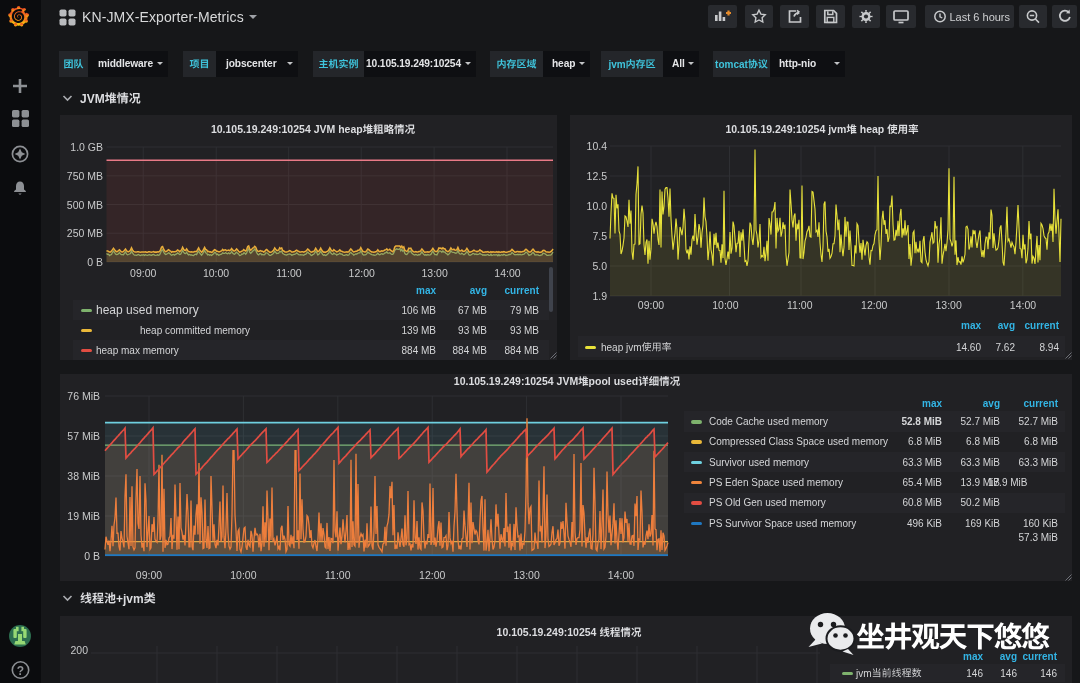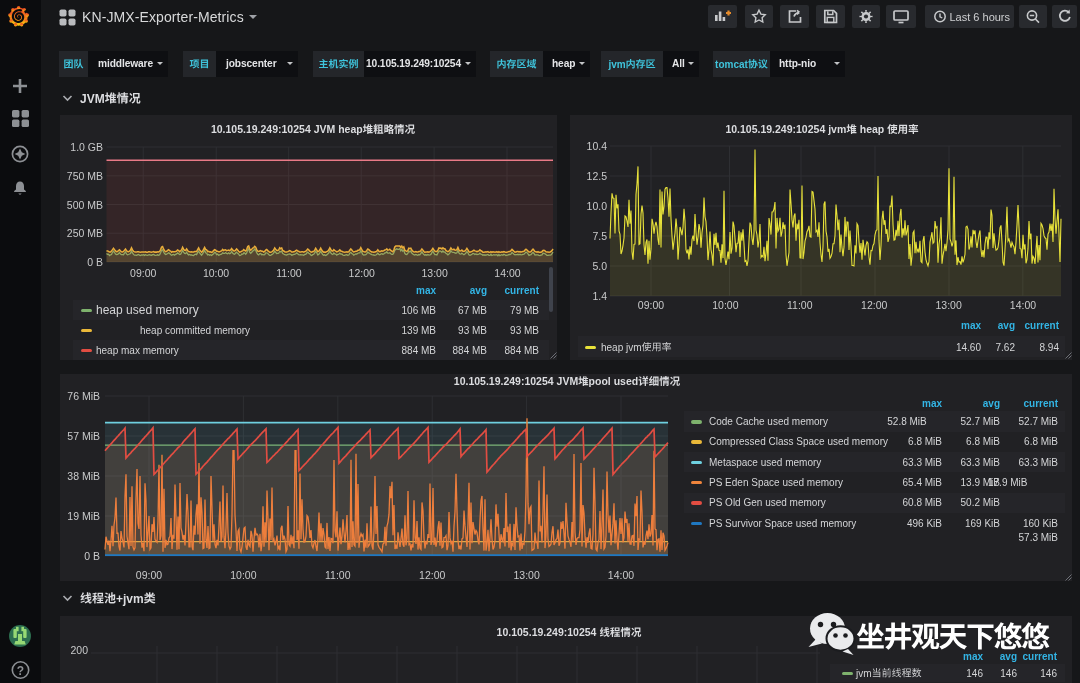--- a/index.html
+++ b/index.html
@@ -212,21 +212,21 @@
 <div style="position:absolute;left:43px;top:141px;width:60px;height:12px;line-height:12px;font-size:10.5px;color:#c9cacb;text-align:right;">1.0 GB</div>
 <div style="position:absolute;left:43px;top:169.75px;width:60px;height:12px;line-height:12px;font-size:10.5px;color:#c9cacb;text-align:right;">750 MB</div>
 <div style="position:absolute;left:43px;top:198.5px;width:60px;height:12px;line-height:12px;font-size:10.5px;color:#c9cacb;text-align:right;">500 MB</div>
 <div style="position:absolute;left:43px;top:227.25px;width:60px;height:12px;line-height:12px;font-size:10.5px;color:#c9cacb;text-align:right;">250 MB</div>
 <div style="position:absolute;left:43px;top:256px;width:60px;height:12px;line-height:12px;font-size:10.5px;color:#c9cacb;text-align:right;">0 B</div>
 <div style="position:absolute;left:547px;top:140px;width:60px;height:12px;line-height:12px;font-size:10.5px;color:#c9cacb;text-align:right;">10.4</div>
 <div style="position:absolute;left:547px;top:170px;width:60px;height:12px;line-height:12px;font-size:10.5px;color:#c9cacb;text-align:right;">12.5</div>
 <div style="position:absolute;left:547px;top:200px;width:60px;height:12px;line-height:12px;font-size:10.5px;color:#c9cacb;text-align:right;">10.0</div>
 <div style="position:absolute;left:547px;top:230px;width:60px;height:12px;line-height:12px;font-size:10.5px;color:#c9cacb;text-align:right;">7.5</div>
 <div style="position:absolute;left:547px;top:260px;width:60px;height:12px;line-height:12px;font-size:10.5px;color:#c9cacb;text-align:right;">5.0</div>
-<div style="position:absolute;left:547px;top:290px;width:60px;height:12px;line-height:12px;font-size:10.5px;color:#c9cacb;text-align:right;">1.4</div>
+<div style="position:absolute;left:547px;top:290px;width:60px;height:12px;line-height:12px;font-size:10.5px;color:#c9cacb;text-align:right;">1.9</div>
 <div style="position:absolute;left:40px;top:390px;width:60px;height:12px;line-height:12px;font-size:10.5px;color:#c9cacb;text-align:right;">76 MiB</div>
 <div style="position:absolute;left:40px;top:430px;width:60px;height:12px;line-height:12px;font-size:10.5px;color:#c9cacb;text-align:right;">57 MiB</div>
 <div style="position:absolute;left:40px;top:470px;width:60px;height:12px;line-height:12px;font-size:10.5px;color:#c9cacb;text-align:right;">38 MiB</div>
 <div style="position:absolute;left:40px;top:510px;width:60px;height:12px;line-height:12px;font-size:10.5px;color:#c9cacb;text-align:right;">19 MiB</div>
 <div style="position:absolute;left:40px;top:550px;width:60px;height:12px;line-height:12px;font-size:10.5px;color:#c9cacb;text-align:right;">0 B</div>
 <div style="position:absolute;left:28px;top:644px;width:60px;height:12px;line-height:12px;font-size:10.5px;color:#c9cacb;text-align:right;">200</div>
 <div style="position:absolute;left:118.19999999999999px;top:266.5px;width:50px;height:12px;line-height:12px;font-size:10.5px;color:#c9cacb;text-align:center;">09:00</div>
 <div style="position:absolute;left:626.0px;top:298.5px;width:50px;height:12px;line-height:12px;font-size:10.5px;color:#c9cacb;text-align:center;">09:00</div>
 <div style="position:absolute;left:124.0px;top:568.5px;width:50px;height:12px;line-height:12px;font-size:10.5px;color:#c9cacb;text-align:center;">09:00</div>
 <div style="position:absolute;left:191.04999999999998px;top:266.5px;width:50px;height:12px;line-height:12px;font-size:10.5px;color:#c9cacb;text-align:center;">10:00</div>
@@ -272,31 +272,31 @@
 <div style="position:absolute;left:585px;top:345.5px;width:11px;height:3.5px;border-radius:2px;background:#e8e23a;"></div>
 <div style="position:absolute;left:911px;top:340.5px;width:70px;height:13px;line-height:13px;font-size:10px;font-weight:400;color:#d4d5d7;text-align:right;">14.60</div>
 <div style="position:absolute;left:945px;top:340.5px;width:70px;height:13px;line-height:13px;font-size:10px;font-weight:400;color:#d4d5d7;text-align:right;">7.62</div>
 <div style="position:absolute;left:989px;top:340.5px;width:70px;height:13px;line-height:13px;font-size:10px;font-weight:400;color:#d4d5d7;text-align:right;">8.94</div>
 <div style="position:absolute;left:872px;top:396.5px;width:70px;height:13px;line-height:13px;font-size:10px;font-weight:700;color:#33b5e5;text-align:right;">max</div>
 <div style="position:absolute;left:930px;top:396.5px;width:70px;height:13px;line-height:13px;font-size:10px;font-weight:700;color:#33b5e5;text-align:right;">avg</div>
 <div style="position:absolute;left:988px;top:396.5px;width:70px;height:13px;line-height:13px;font-size:10px;font-weight:700;color:#33b5e5;text-align:right;">current</div>
 <div style="position:absolute;left:684px;top:411.4px;width:381px;height:20.3px;background:#252529;"></div>
 <div style="position:absolute;left:691px;top:420.0px;width:11px;height:3.5px;border-radius:2px;background:#7EB26D;"></div>
 <div style="position:absolute;left:709px;top:415.0px;height:13px;line-height:13px;font-size:10px;color:#d4d5d7;white-space:nowrap;">Code Cache used memory</div>
-<div style="position:absolute;left:872px;top:415.0px;width:70px;height:13px;line-height:13px;font-size:10px;font-weight:400;color:#d4d5d7;text-align:center;">52.8 MiB</div>
+<div style="position:absolute;left:872px;top:415.0px;width:70px;height:13px;line-height:13px;font-size:10px;font-weight:700;color:#d4d5d7;text-align:right;">52.8 MiB</div>
 <div style="position:absolute;left:930px;top:415.0px;width:70px;height:13px;line-height:13px;font-size:10px;font-weight:400;color:#d4d5d7;text-align:right;">52.7 MiB</div>
 <div style="position:absolute;left:988px;top:415.0px;width:70px;height:13px;line-height:13px;font-size:10px;font-weight:400;color:#d4d5d7;text-align:right;">52.7 MiB</div>
 <div style="position:absolute;left:691px;top:440.3px;width:11px;height:3.5px;border-radius:2px;background:#EAB839;"></div>
 <div style="position:absolute;left:709px;top:435.3px;height:13px;line-height:13px;font-size:10px;color:#d4d5d7;white-space:nowrap;">Compressed Class Space used memory</div>
 <div style="position:absolute;left:872px;top:435.3px;width:70px;height:13px;line-height:13px;font-size:10px;font-weight:400;color:#d4d5d7;text-align:right;">6.8 MiB</div>
 <div style="position:absolute;left:930px;top:435.3px;width:70px;height:13px;line-height:13px;font-size:10px;font-weight:400;color:#d4d5d7;text-align:right;">6.8 MiB</div>
 <div style="position:absolute;left:988px;top:435.3px;width:70px;height:13px;line-height:13px;font-size:10px;font-weight:400;color:#d4d5d7;text-align:right;">6.8 MiB</div>
 <div style="position:absolute;left:684px;top:452.0px;width:381px;height:20.3px;background:#252529;"></div>
 <div style="position:absolute;left:691px;top:460.6px;width:11px;height:3.5px;border-radius:2px;background:#6ED0E0;"></div>
-<div style="position:absolute;left:709px;top:455.6px;height:13px;line-height:13px;font-size:10px;color:#d4d5d7;white-space:nowrap;">Metaspace used memory</div>
+<div style="position:absolute;left:709px;top:455.6px;height:13px;line-height:13px;font-size:10px;color:#d4d5d7;white-space:nowrap;">Survivor used memory</div>
 <div style="position:absolute;left:872px;top:455.6px;width:70px;height:13px;line-height:13px;font-size:10px;font-weight:400;color:#d4d5d7;text-align:right;">63.3 MiB</div>
 <div style="position:absolute;left:930px;top:455.6px;width:70px;height:13px;line-height:13px;font-size:10px;font-weight:400;color:#d4d5d7;text-align:right;">63.3 MiB</div>
 <div style="position:absolute;left:988px;top:455.6px;width:70px;height:13px;line-height:13px;font-size:10px;font-weight:400;color:#d4d5d7;text-align:right;">63.3 MiB</div>
 <div style="position:absolute;left:691px;top:480.9px;width:11px;height:3.5px;border-radius:2px;background:#EF843C;"></div>
 <div style="position:absolute;left:709px;top:475.9px;height:13px;line-height:13px;font-size:10px;color:#d4d5d7;white-space:nowrap;">PS Eden Space used memory</div>
 <div style="position:absolute;left:872px;top:475.9px;width:70px;height:13px;line-height:13px;font-size:10px;font-weight:400;color:#d4d5d7;text-align:right;">65.4 MiB</div>
 <div style="position:absolute;left:930px;top:475.9px;width:70px;height:13px;line-height:13px;font-size:10px;font-weight:400;color:#d4d5d7;text-align:right;">13.9 MiB</div>
 <div style="position:absolute;left:988px;top:475.9px;width:70px;height:13px;line-height:13px;font-size:10px;font-weight:400;color:#d4d5d7;text-align:left;">17.9 MiB</div>
 <div style="position:absolute;left:684px;top:492.59999999999997px;width:381px;height:20.3px;background:#252529;"></div>
 <div style="position:absolute;left:691px;top:501.2px;width:11px;height:3.5px;border-radius:2px;background:#E24D42;"></div>

